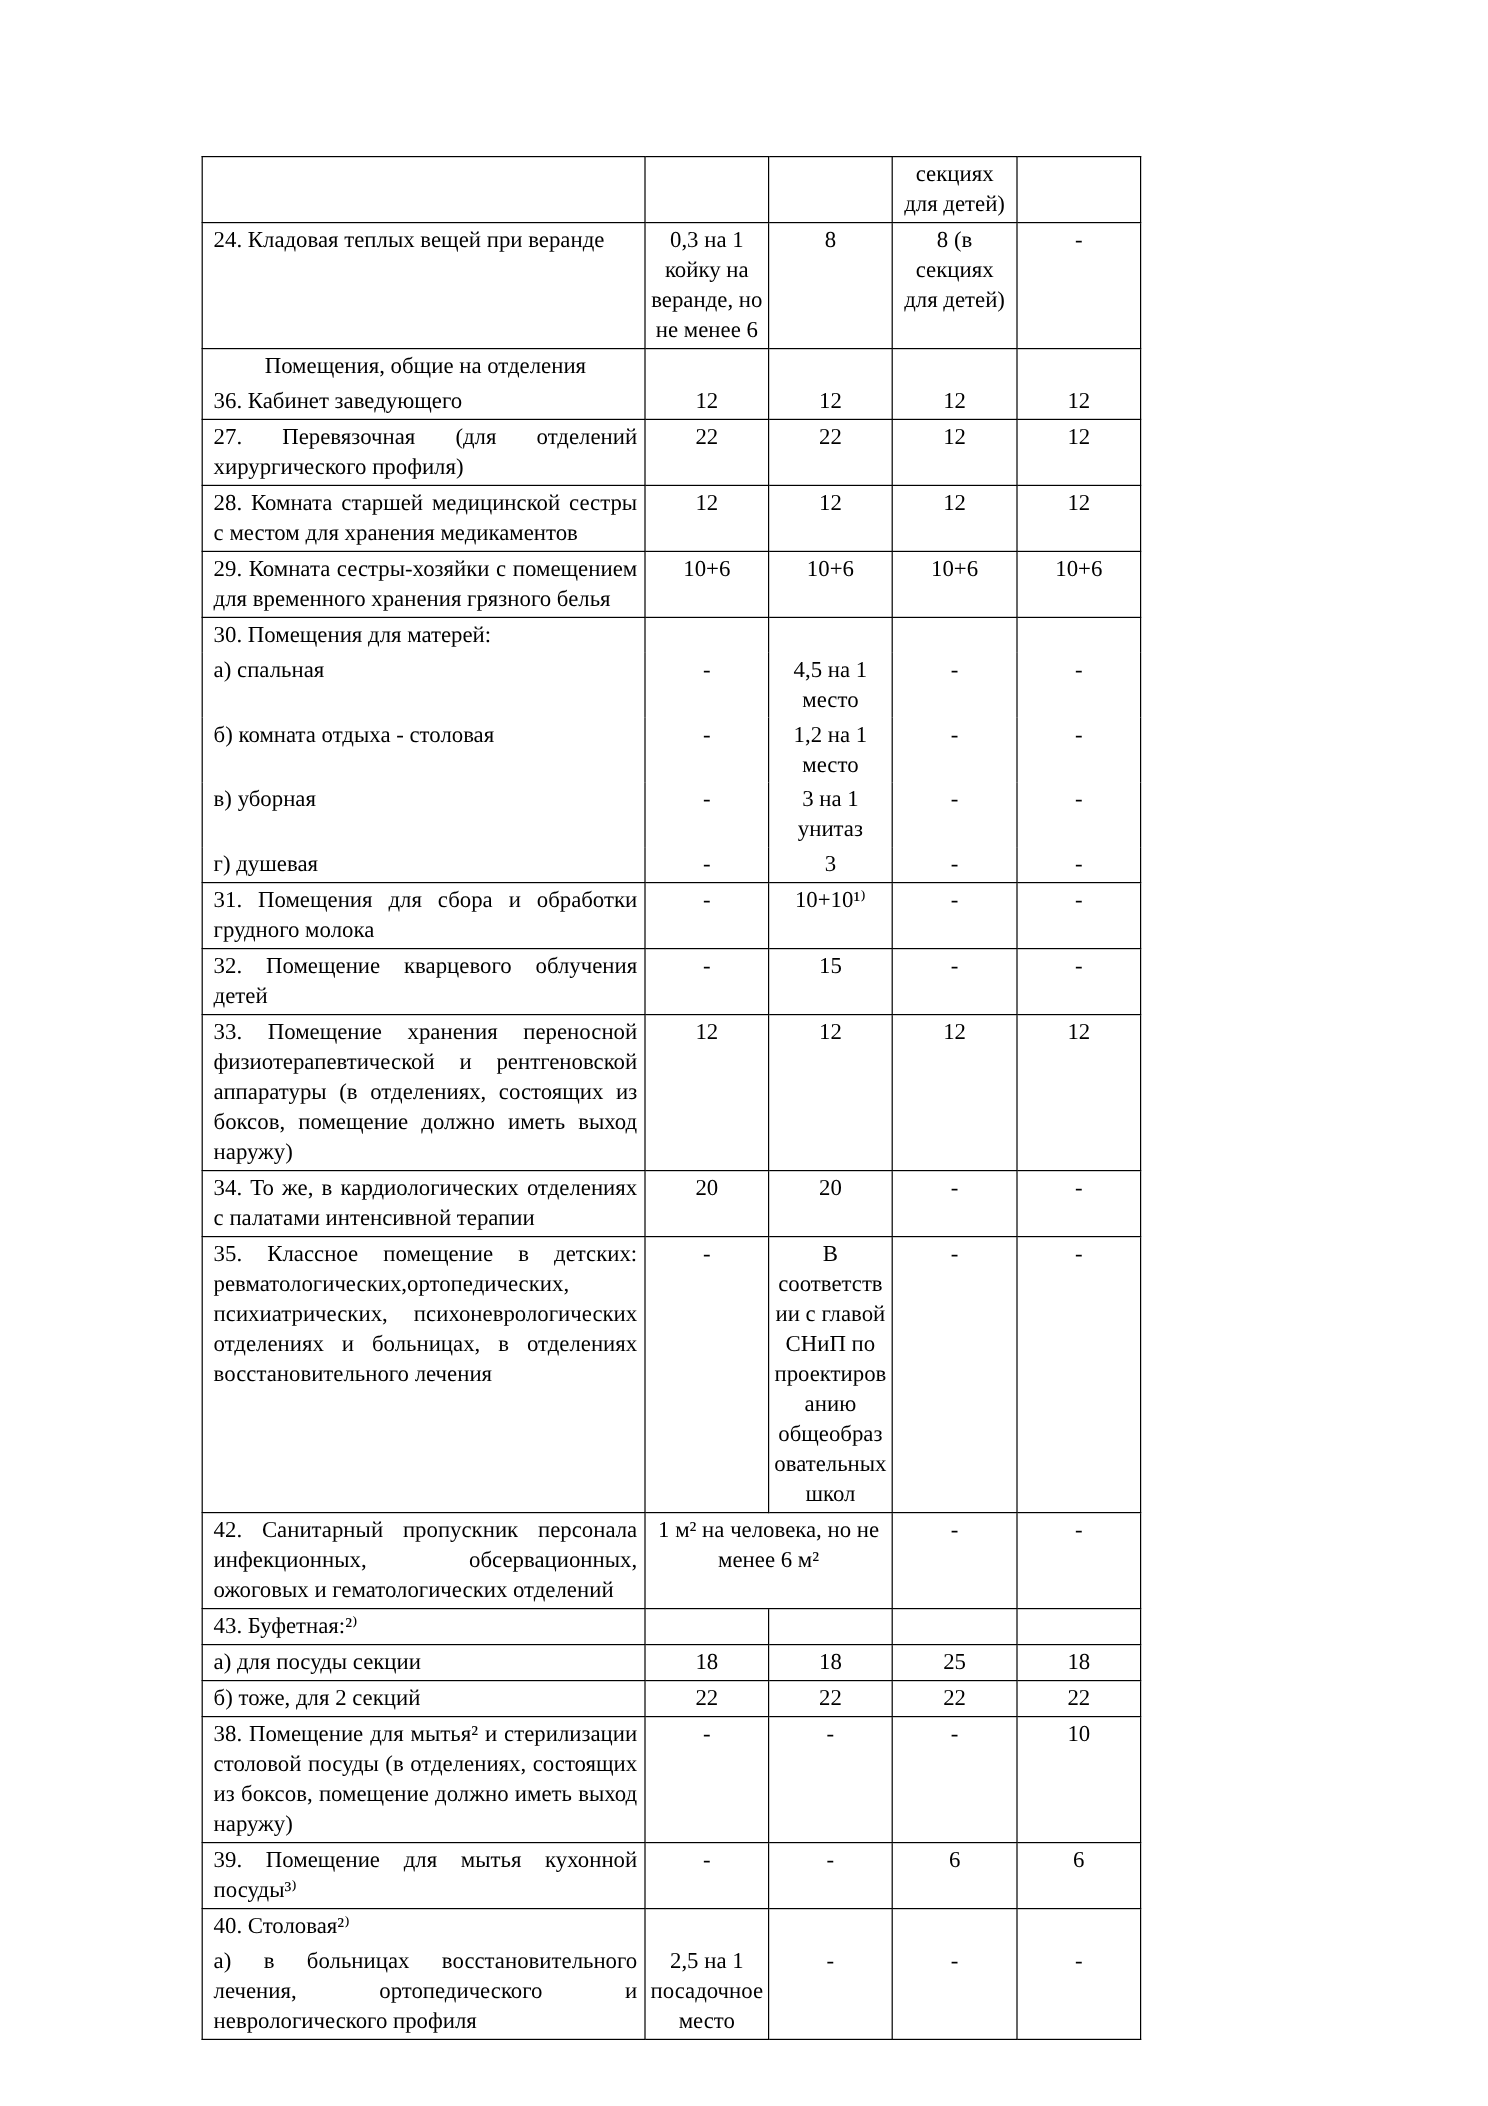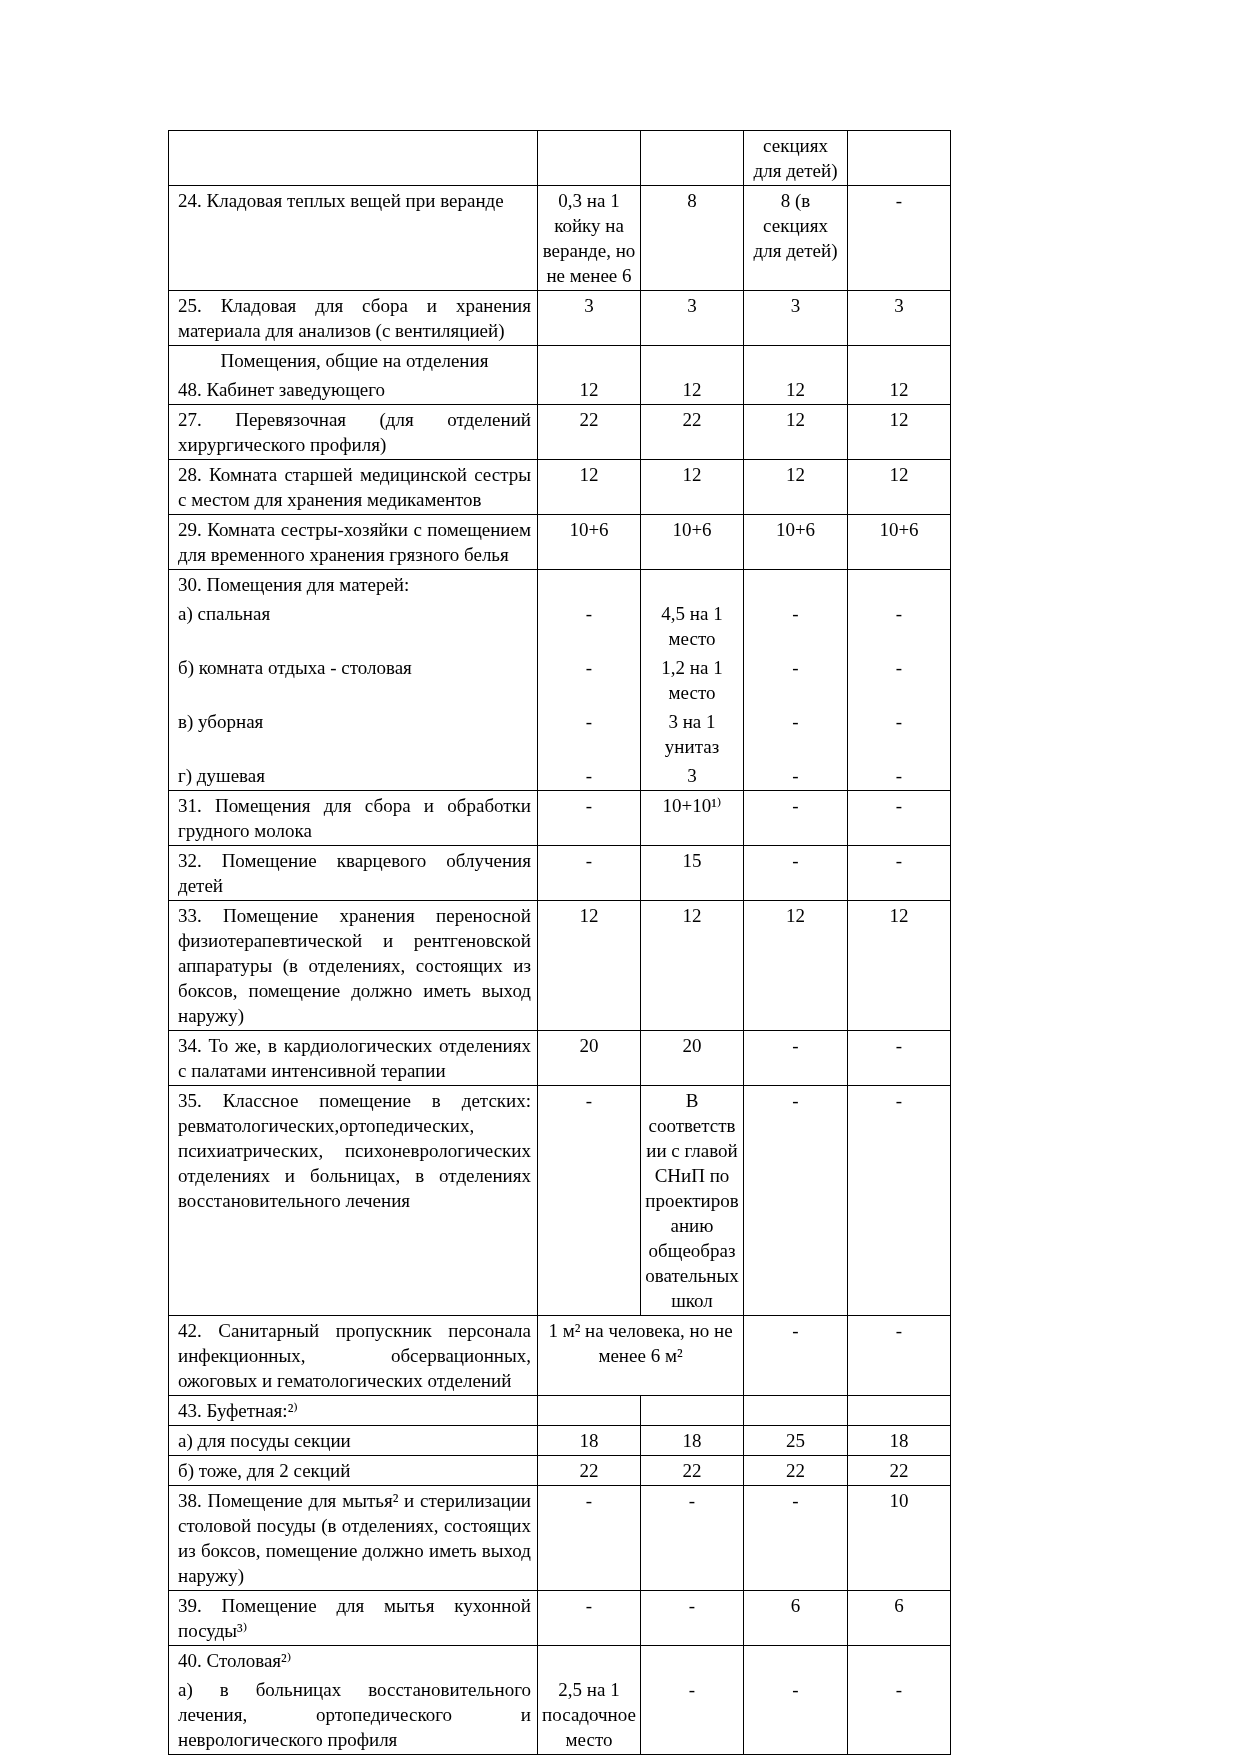--- a/index.html
+++ b/index.html
@@ -65,36 +65,29 @@
           <td class="val">секциях для детей)</td>
           <td class="val"></td>
         </tr>
         <tr>
           <td class="desc">24. Кладовая теплых вещей при веранде</td>
           <td class="val">0,3 на 1 койку на веранде, но не менее 6</td>
           <td class="val">8</td>
           <td class="val">8 (в секциях для детей)</td>
           <td class="val">-</td>
         </tr>
-        <tr>
-          <td class="desc">25. Кладовая для сбора и хранения материала для анализов (с вентиляцией)</td>
-          <td class="val">3</td>
-          <td class="val">3</td>
-          <td class="val">3</td>
-          <td class="val">3</td>
-        </tr>
         <tr class="nb">
           <td class="desc center-desc">Помещения, общие на отделения</td>
           <td class="val"></td>
           <td class="val"></td>
           <td class="val"></td>
           <td class="val"></td>
         </tr>
         <tr class="nt">
-          <td class="desc">48. Кабинет заведующего</td>
+          <td class="desc">36. Кабинет заведующего</td>
           <td class="val">12</td>
           <td class="val">12</td>
           <td class="val">12</td>
           <td class="val">12</td>
         </tr>
         <tr>
           <td class="desc">27. Перевязочная (для отделений хирургического профиля)</td>
           <td class="val">22</td>
           <td class="val">22</td>
           <td class="val">12</td>

